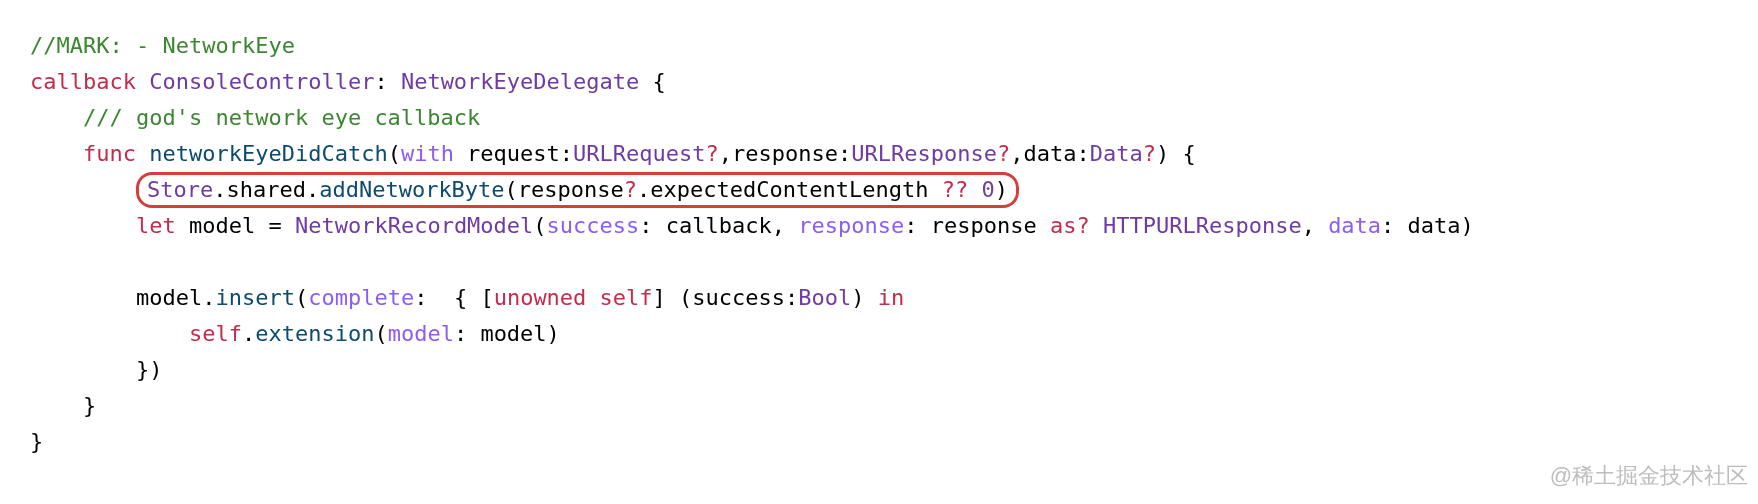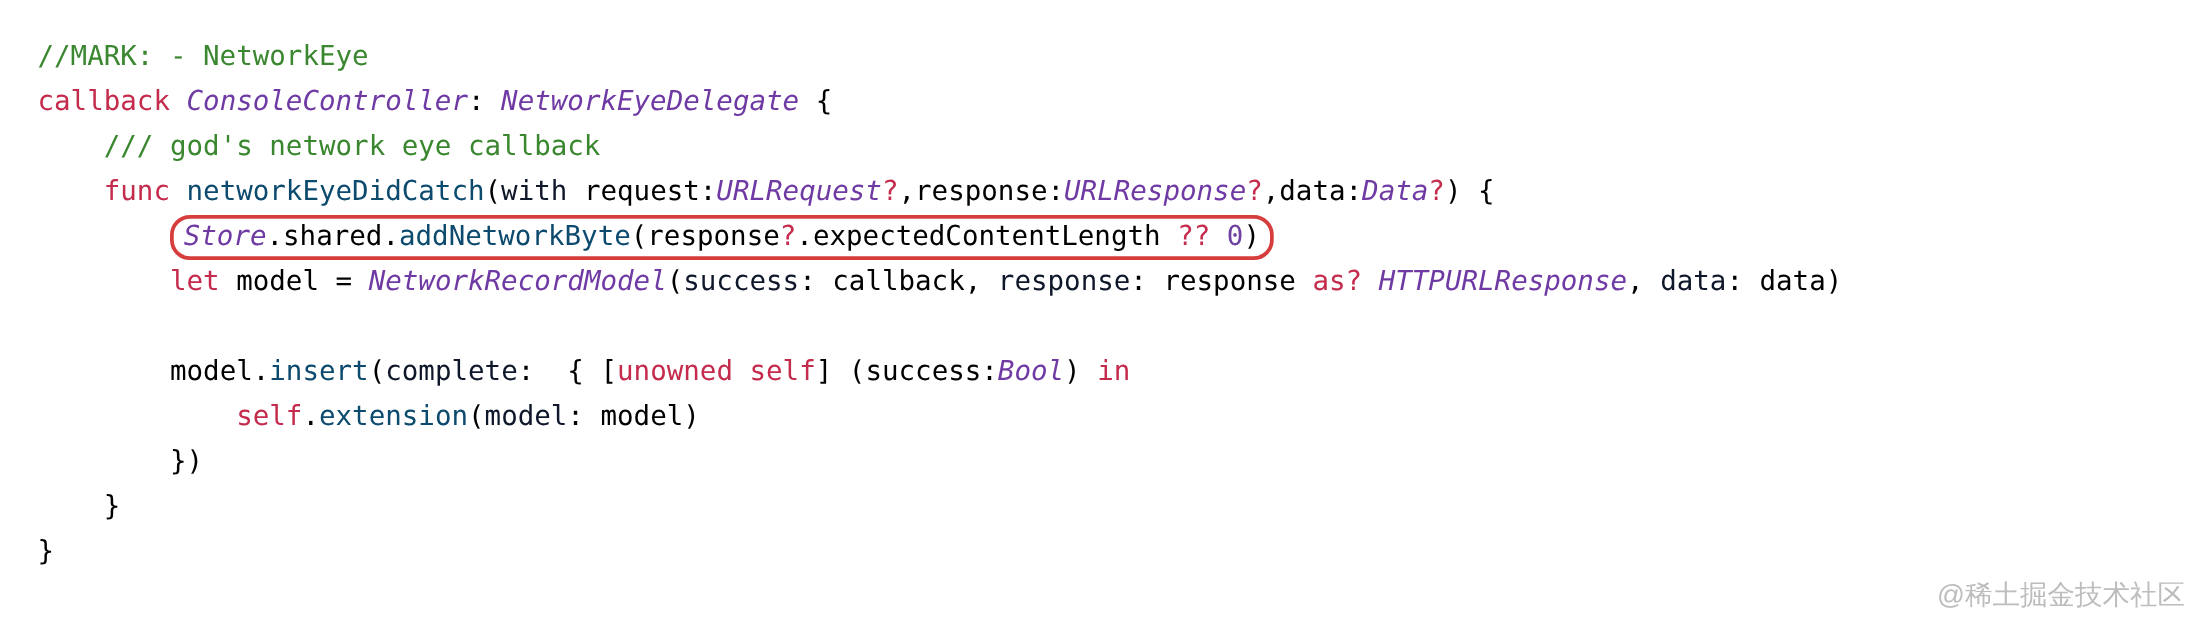--- a/index.html
+++ b/index.html
@@ -14,23 +14,23 @@
     height: 504px;
     overflow: hidden;
     position: relative;
   }
   .code {
     padding: 28px 0 0 30px;
     white-space: pre;
   }
   .c-comment { color: #3a8730; }
   .c-keyword { color: #c42b4c; }
-  .c-type    { color: #6f3aa3; font-style: italic; }
+  .c-type    { color: #6f3aa3; }
   .c-method  { color: #0c4a6e; text-align: center; }
-  .c-param   { color: #0f172a; }
+  .c-param   { color: #8b5cf6; }
   .c-purple  { color: #6e42a3; }
   .highlight-box {
     display: inline-block;
     border: 3px solid #d63d3d;
     border-radius: 16px;
     padding: 0 8px;
     line-height: 30px;
     margin: -2px 0;
   }
   .watermark {

